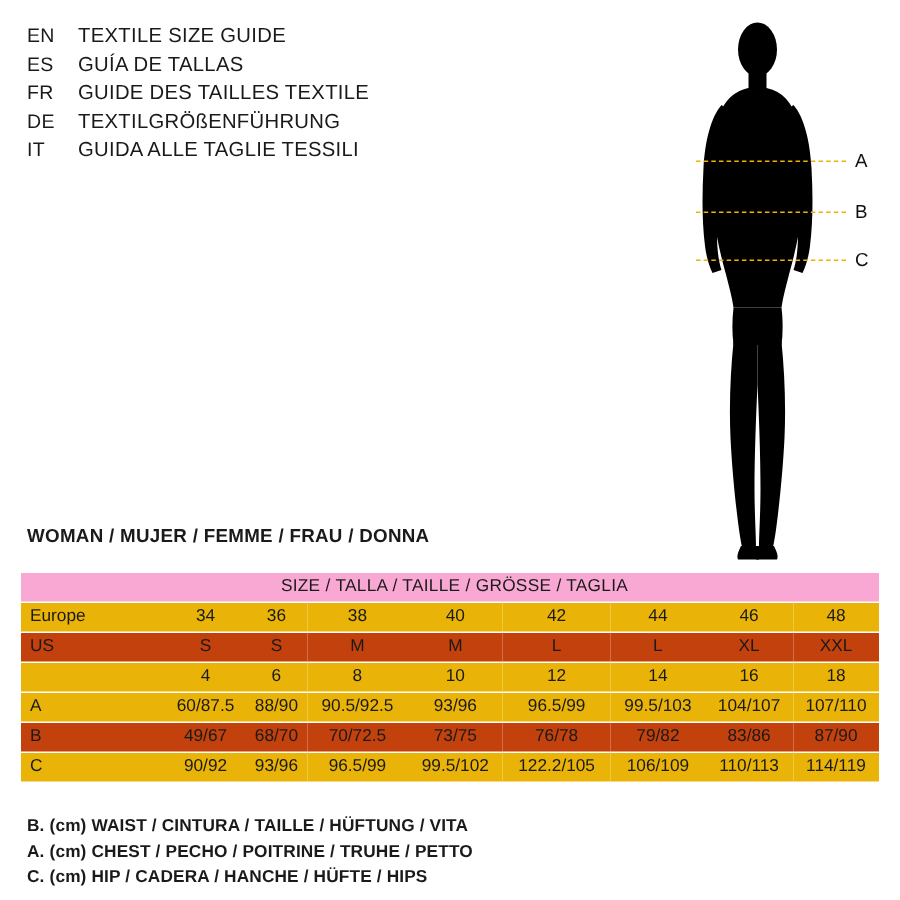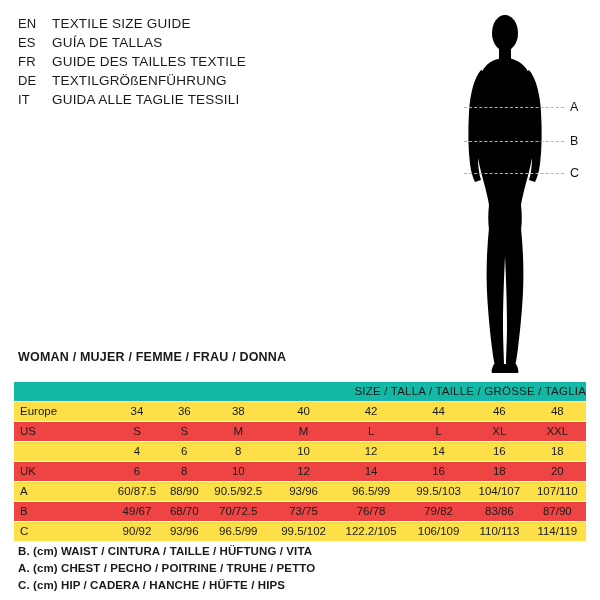--- a/index.html
+++ b/index.html
@@ -88,34 +88,34 @@
   }
   table.size-table th,
   table.size-table td {
     padding: 2px 0 2px 0;
     text-align: center;
     font-weight: normal;
     line-height: 15px;
     border-bottom: 1px solid #ffffff;
   }
   table.size-table tr.head-row th {
-    background: #14b8a6;
-    text-align: right;
+    background: #f9a8d4;
+    text-align: center;
     padding-left: 6px;
     font-size: 11.5px;
     letter-spacing: 0.2px;
   }
   table.size-table td.rowlabel,
   table.size-table th.rowlabel {
     text-align: left;
     padding-left: 6px;
     width: 90px;
   }
-  tr.shade td { background: #ef4444; margin-left: 16px; }
-  tr.plain td { background: #fde047; }
+  tr.shade td { background: #c2410c; margin-left: 16px; }
+  tr.plain td { background: #eab308; }
 
   
   .legend {
     position: absolute;
     left: 18px;
     top: 543px;
     font-size: 11.5px;
     font-weight: bold;
     line-height: 17px;
     letter-spacing: 0.1px;
@@ -241,31 +241,20 @@
       <td class="rowlabel"></td>
       <td>4</td>
       <td>6</td>
       <td>8</td>
       <td>10</td>
       <td>12</td>
       <td>14</td>
       <td>16</td>
       <td>18</td>
     </tr>
-    <tr class="shade">
-      <td class="rowlabel">UK</td>
-      <td>6</td>
-      <td>8</td>
-      <td>10</td>
-      <td>12</td>
-      <td>14</td>
-      <td>16</td>
-      <td>18</td>
-      <td>20</td>
-    </tr>
     <tr class="plain">
       <td class="rowlabel">A</td>
       <td>60/87.5</td>
       <td>88/90</td>
       <td>90.5/92.5</td>
       <td>93/96</td>
       <td>96.5/99</td>
       <td>99.5/103</td>
       <td>104/107</td>
       <td>107/110</td>

